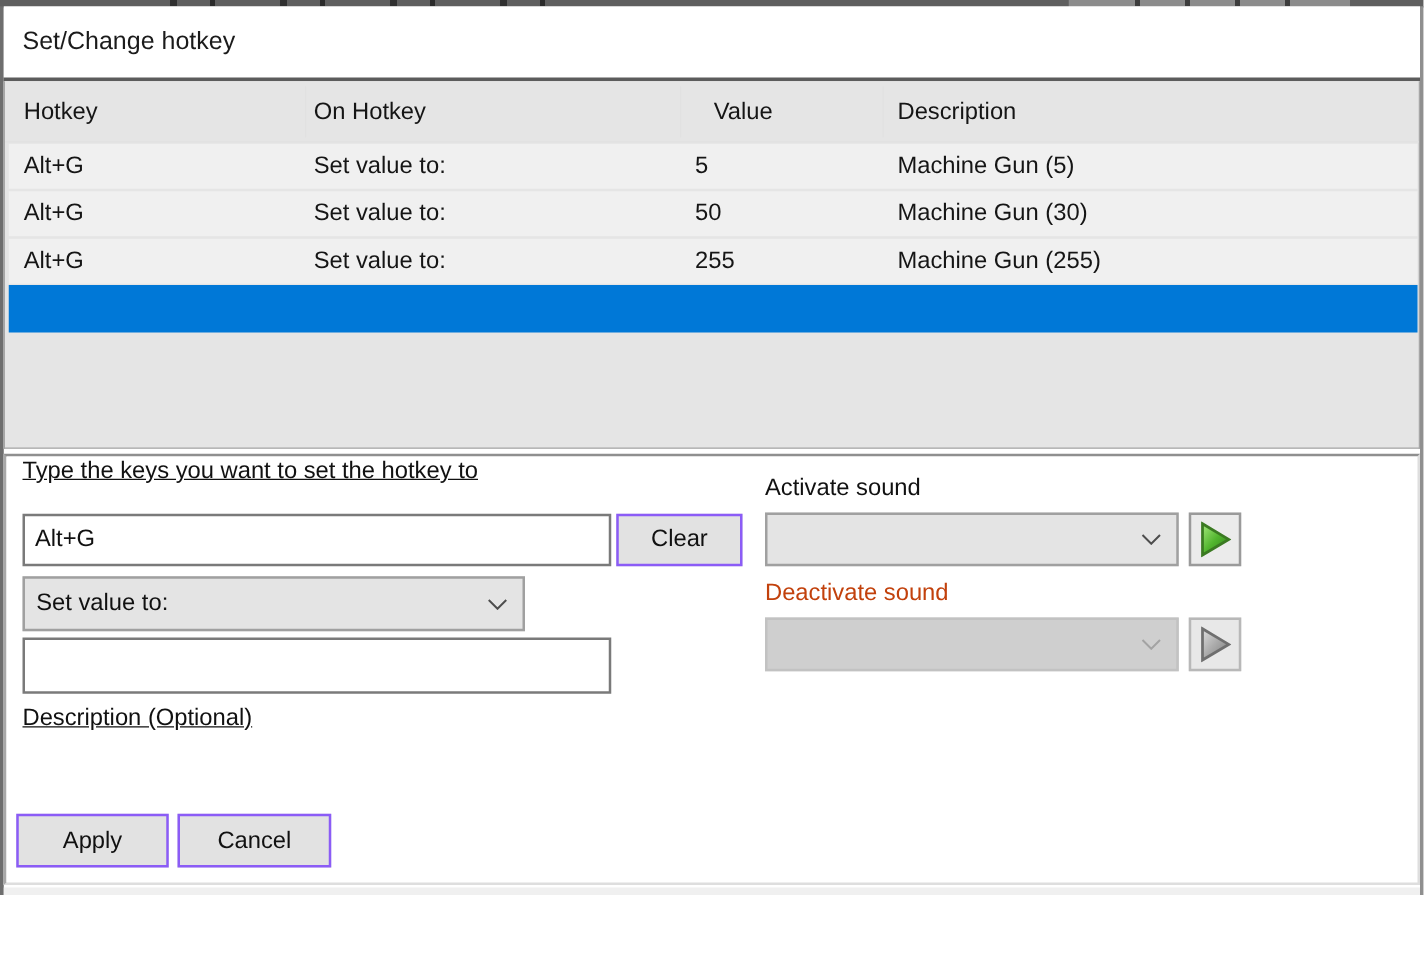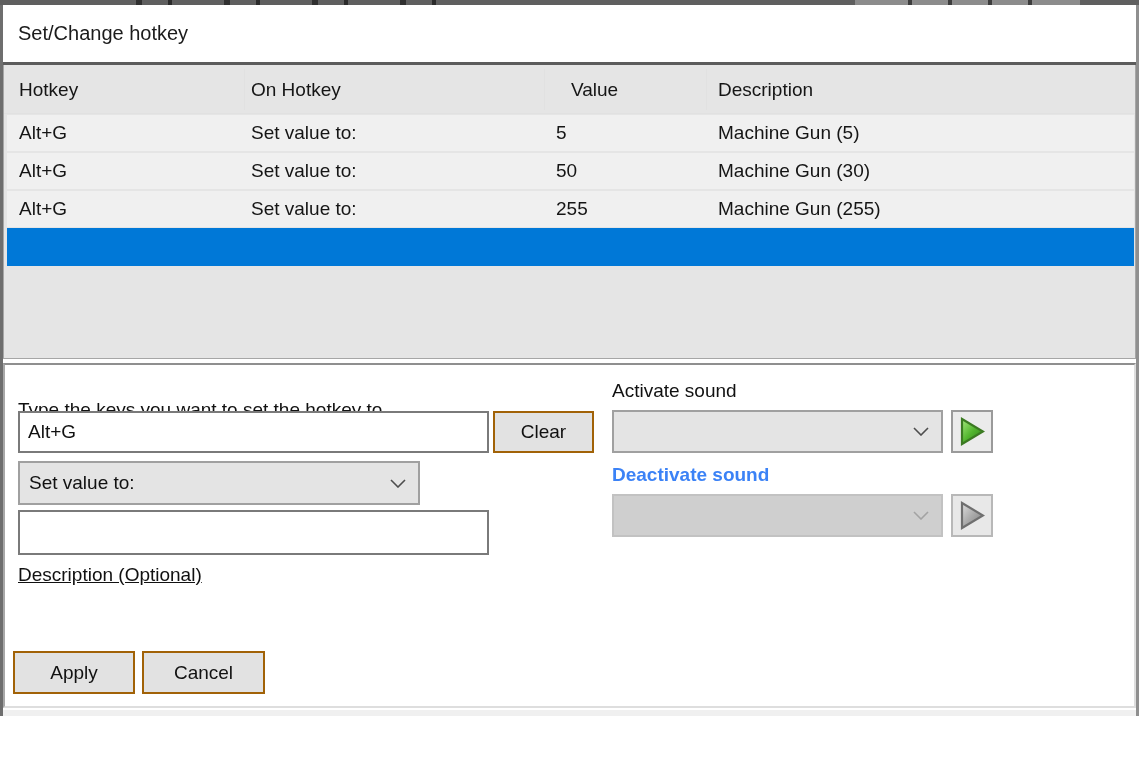--- a/index.html
+++ b/index.html
@@ -36,27 +36,27 @@
   .lrow .cell { position:absolute; top:7px; white-space:nowrap; }
   .c0{left:12px;} .c1{left:244px;} .c2{left:549px;} .c3{left:711px;text-align:center;}
   .r0{top:50px;} .r1{top:88px;} .r2{top:126px;}
   .lrow-selected { position:absolute; left:3px; top:163px; width:1127px; height:38px; background:#0078d7; }
 
   
   .panel { position:absolute; left:3px; top:363px; width:1133px; height:345px; background:#fff;
            border-top:2px solid #8f8f8f; border-left:2px solid #a8a8a8; border-right:2px solid #dedede; border-bottom:2px solid #dedede; }
 
   .flabel { position:absolute; font-size:19px; color:#111; white-space:nowrap; }
-  .flabel.dis { color:#3b82f6;font-weight:bold; }
+  .flabel.dis { color:#c2410c; }
 
   .tinput { position:absolute; border:2px solid #7a7a7a; background:#fff; font-family:"Liberation Sans",sans-serif;
             font-size:19px; color:#111; padding:0 8px; outline:none; }
   .tinput.focus { border-color:#0078d7; }
 
-  .btn { position:absolute; background:#e2e2e2; border:2px solid #a16207; font-family:"Liberation Sans",sans-serif;
+  .btn { position:absolute; background:#e2e2e2; border:2px solid #8b5cf6; font-family:"Liberation Sans",sans-serif;
          font-size:19px; color:#111; display:flex; align-items:center; justify-content:center; cursor:default; }
 
   .combo { position:absolute; background:#e4e4e4; border:2px solid #a0a0a0; display:flex; align-items:center; }
   .combo .val { margin-left:9px; font-size:19px; color:#111; flex:1; white-space:nowrap; overflow:hidden; }
   .combo .chev { margin-right:12px; display:flex; align-items:center; }
   .combo.dis { background:#cfcfcf; border-color:#c2c2c2; }
 
   .playbtn { position:absolute; width:42px; height:43px; background:#ebebeb; border:2px solid #9a9a9a;
              display:flex; align-items:center; justify-content:center; }
   .playbtn.dis { background:#e8e8e8; border-color:#b8b8b8; }
@@ -110,21 +110,21 @@
       <span class="cell c0">Alt+G</span>
       <span class="cell c1">Set value to:</span>
       <span class="cell c2">255</span>
       <span class="cell c3">Machine Gun (255)</span>
     </div>
     <div class="lrow-selected"></div>
   </div>
 
   <div class="panel"></div>
 
-  <span class="flabel" style="left:18px; top:399px;text-decoration:underline;">Type the keys you want to set the hotkey to</span>
+  <span class="flabel" style="left:18px; top:366px;text-decoration:underline;">Type the keys you want to set the hotkey to</span>
 
   <input class="tinput" style="left: 18px; top: 411px; width: 471px; height: 42px;" value="Alt+G">
 
   <button class="btn" style="left:493px; top:411px; width:101px; height:42px;">Clear</button>
 
   <div class="combo" style="left:18px; top:461px; width:402px; height:44px;">
     <span class="val">Set value to:</span>
     <span class="chev">
       <svg width="16" height="9" viewBox="0 0 16 9">
           <polyline points="1,1 8,8 15,1" fill="none" stroke="#4d4d4d" stroke-width="1.6"></polyline>

